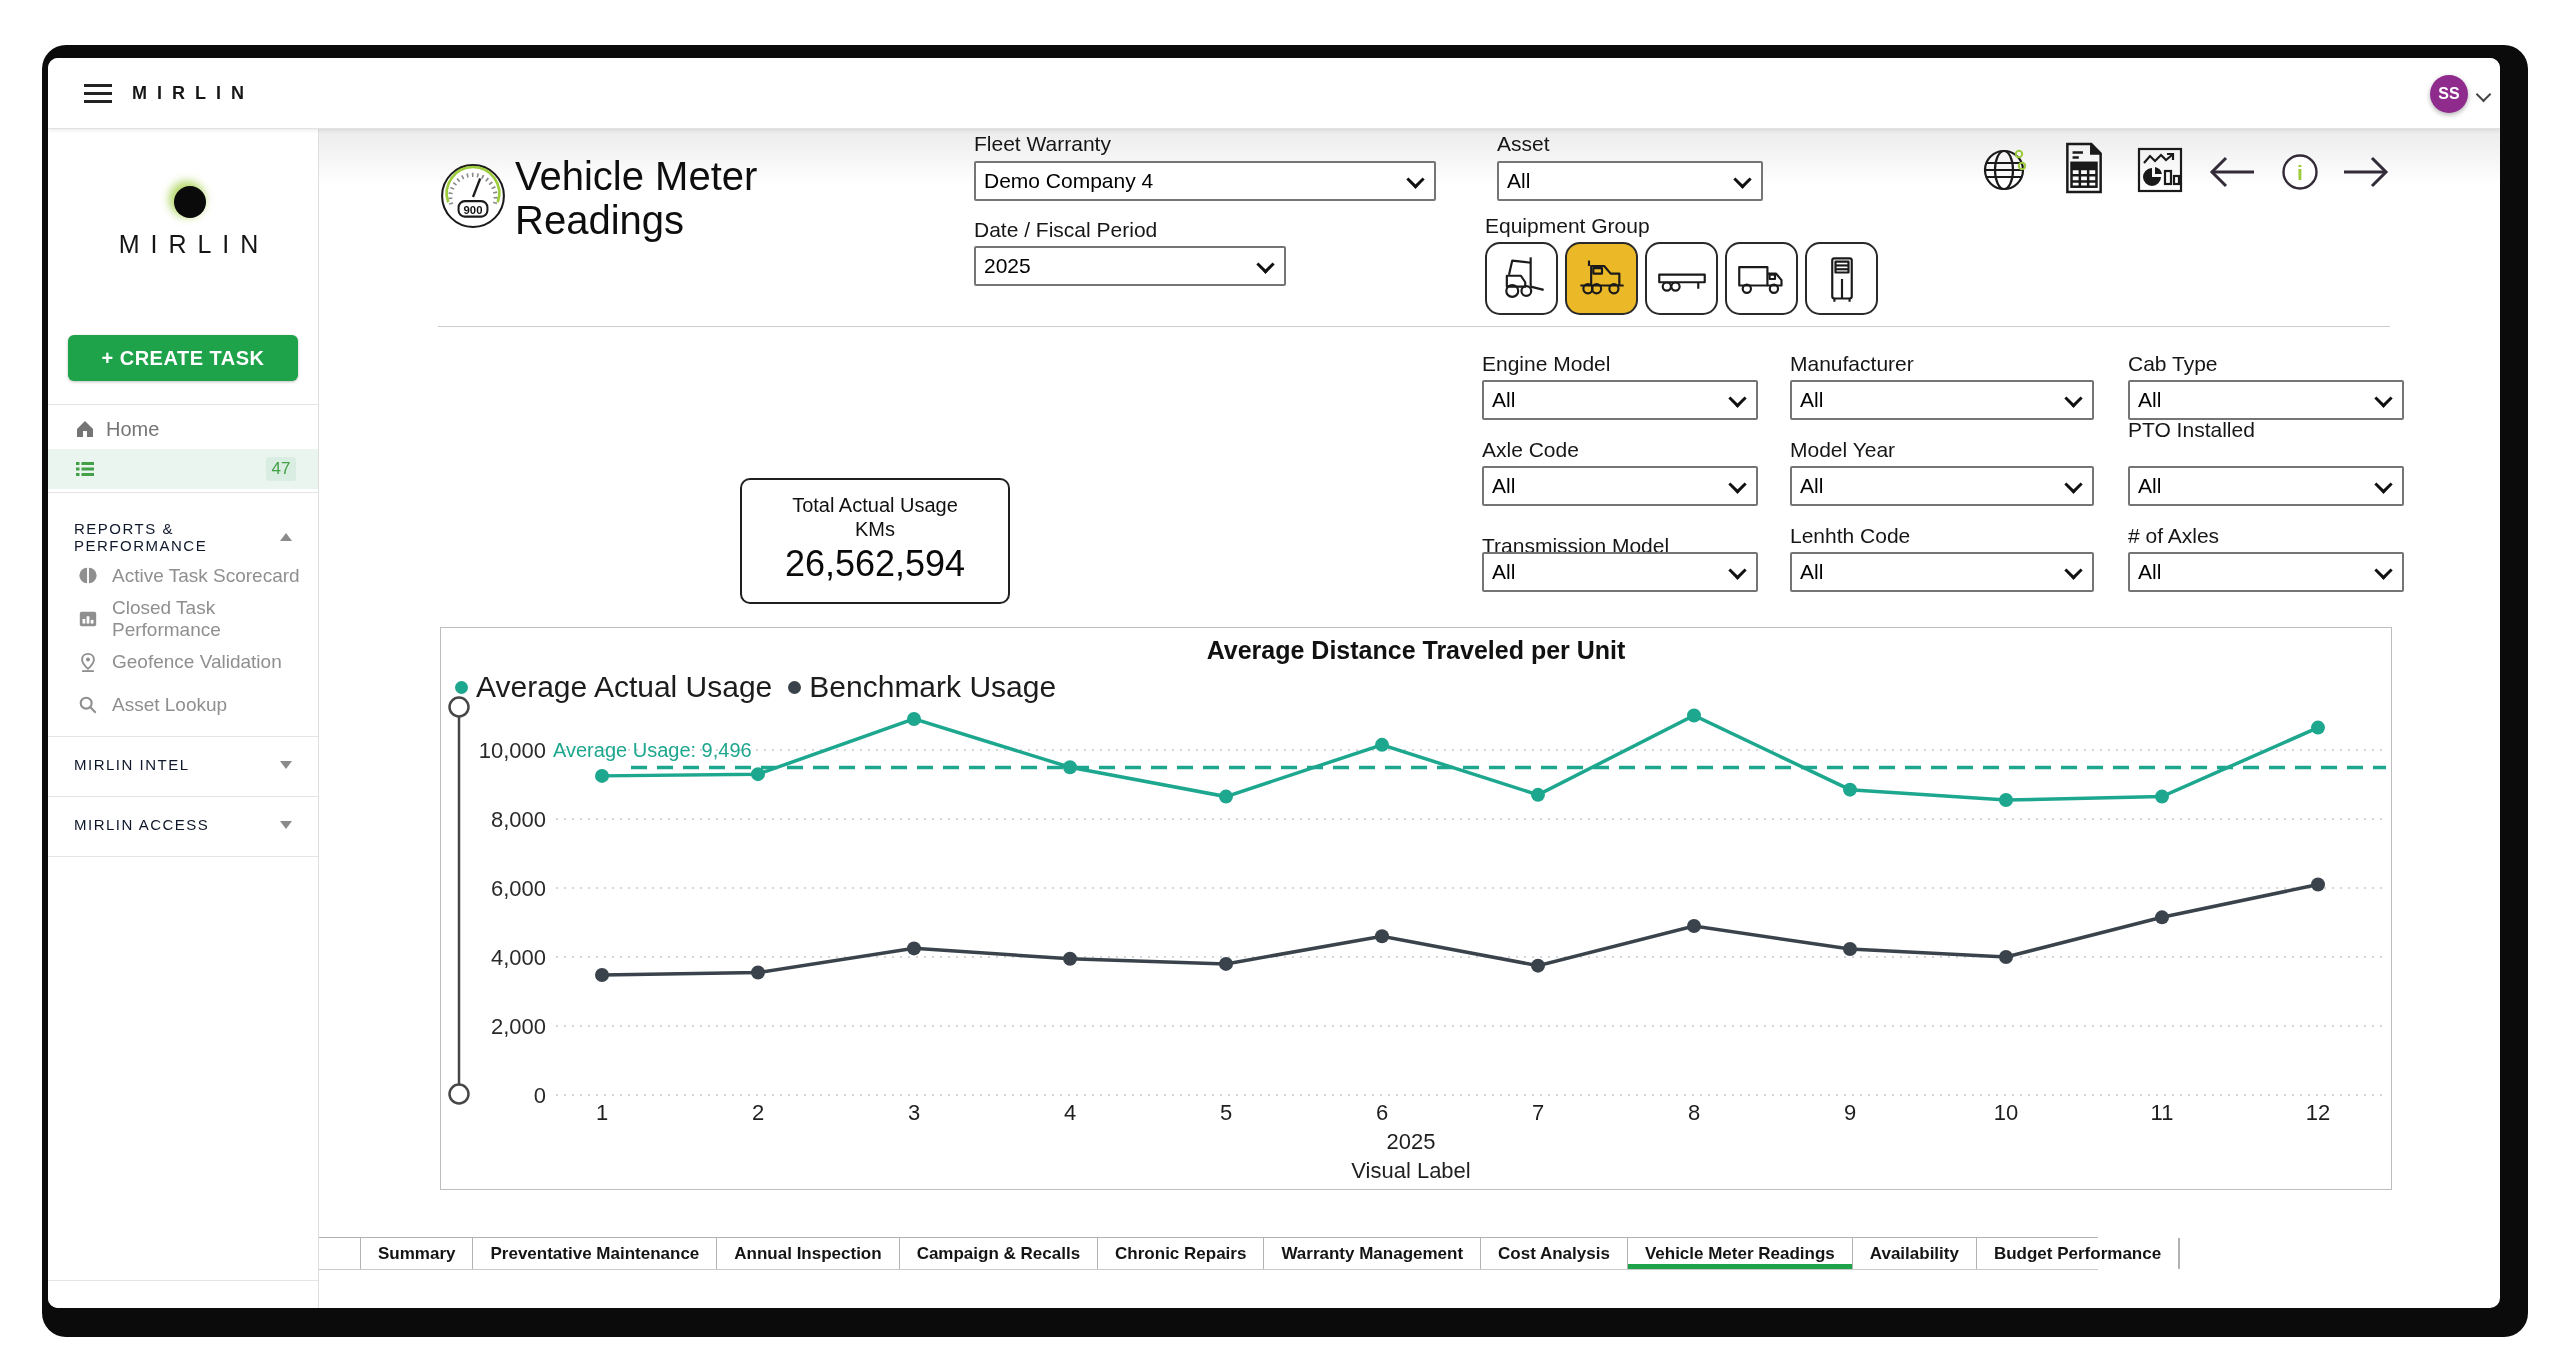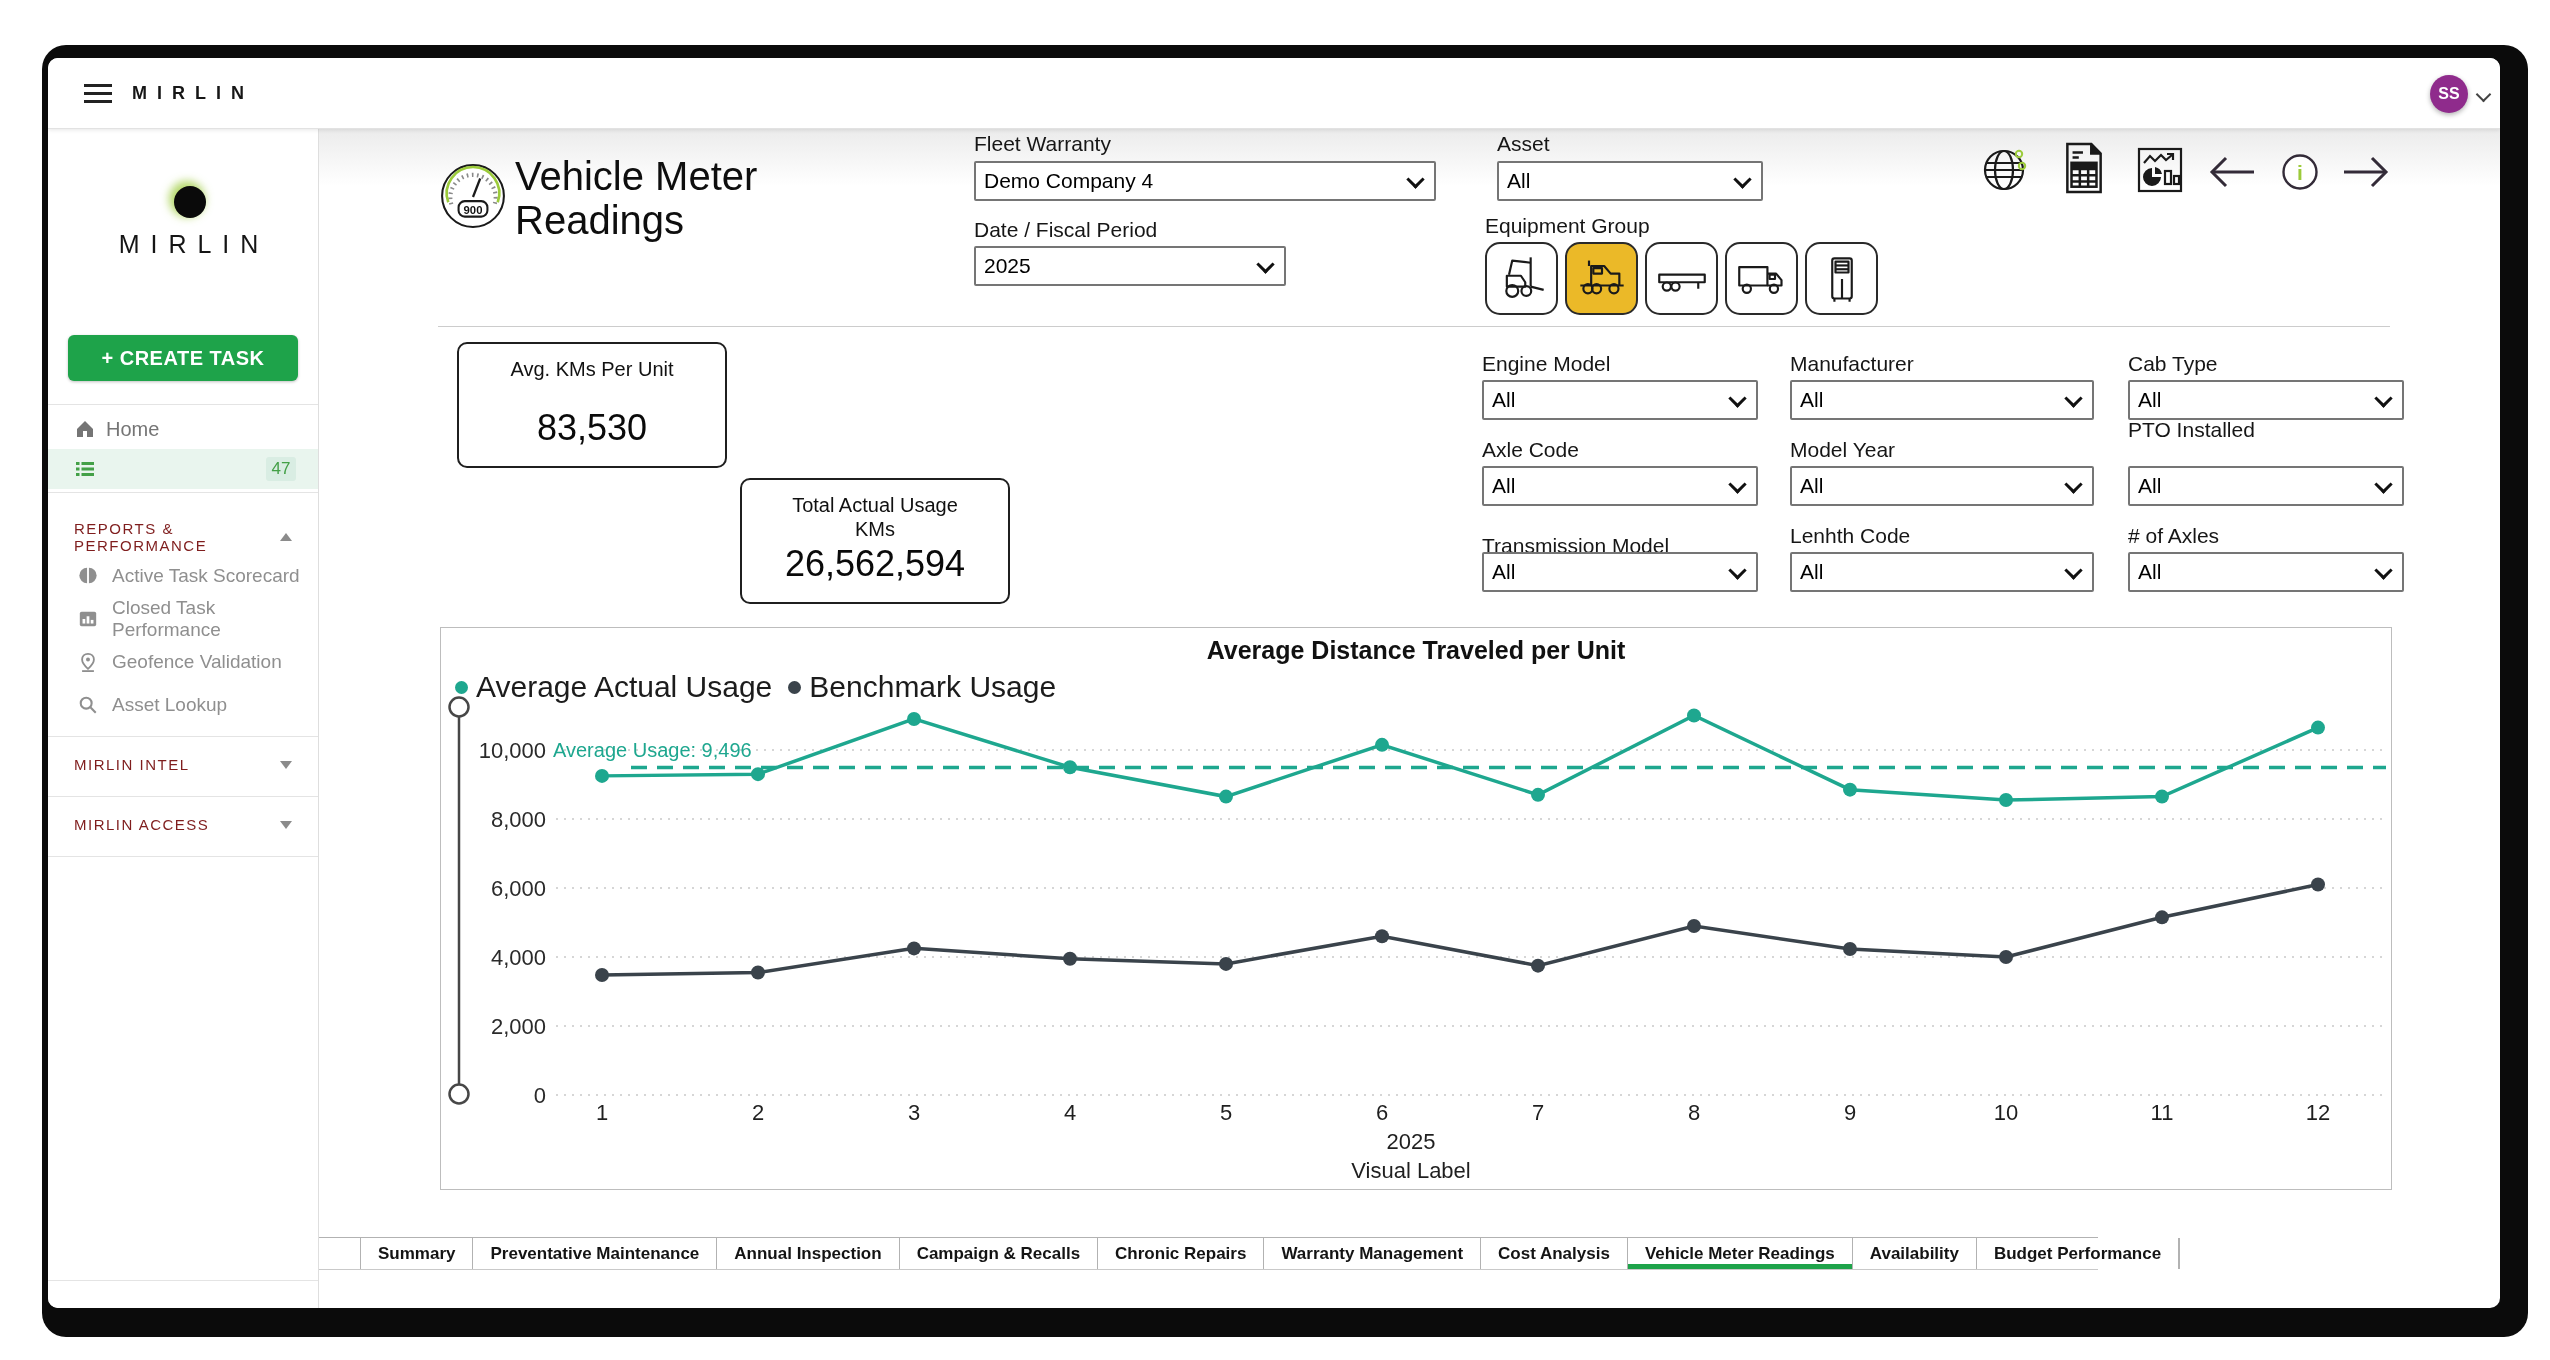--- a/index.html
+++ b/index.html
@@ -19,21 +19,21 @@
   .sidebar{position:absolute;left:0;top:70px;width:270px;height:1180px;background:#fff;border-right:1px solid #dedede;z-index:20;}
   .logo-dot{position:absolute;left:126px;top:58px;width:32px;height:32px;border-radius:50%;background:#0a0a0a;box-shadow:-3px -3px 9px 2px rgba(156,203,59,.75);}
   .logo-word{position:absolute;left:0;top:102px;width:270px;text-align:center;font-size:25px;letter-spacing:11px;padding-left:11px;font-weight:500;color:#151515;}
   .btn-create{position:absolute;left:20px;top:207px;width:230px;height:46px;background:#1EA34A;border-radius:6px;color:#fff;font-size:20px;font-weight:700;display:flex;align-items:center;justify-content:center;letter-spacing:.5px;box-shadow:0 1px 3px rgba(0,0,0,.25);cursor:pointer;}
   .sb-div{position:absolute;left:0;width:270px;height:1px;background:#e4e4e4;}
   .sb-row{position:absolute;left:0;width:270px;height:38px;display:flex;align-items:center;cursor:pointer;}
   .sb-row .ic{margin-left:26px;width:22px;height:22px;flex:0 0 22px;}
   .sb-row .lbl{margin-left:10px;font-size:20px;color:#757575;}
   .sb-row.active{background:#E9F5EE;height:40px;}
   .badge{position:absolute;right:22px;top:8px;width:30px;height:24px;background:#D9EDE3;color:#43A047;font-size:17px;border-radius:3px;display:flex;align-items:center;justify-content:center;}
-  .sb-sect{position:absolute;left:26px;width:218px;display:flex;justify-content:space-between;align-items:center;font-size:15px;letter-spacing:1.5px;color:#7f1d1d;cursor:pointer;}
+  .sb-sect{position:absolute;left:26px;width:218px;display:flex;justify-content:space-between;align-items:center;font-size:15px;letter-spacing:1.5px;color:#0f172a;cursor:pointer;}
   .tri-up{width:0;height:0;border-left:6px solid transparent;border-right:6px solid transparent;border-bottom:8px solid #8b8b8b;}
   .tri-dn{width:0;height:0;border-left:6px solid transparent;border-right:6px solid transparent;border-top:8px solid #8b8b8b;}
   .sb-item{position:absolute;left:0;width:270px;height:30px;display:flex;align-items:center;cursor:pointer;}
   .sb-item .ic{margin-left:30px;width:20px;height:22px;flex:0 0 20px;}
   .sb-item .lbl{margin-left:14px;font-size:19px;color:#8f8f8f;}
   
   .main-grad{position:absolute;left:270px;top:70px;width:2182px;height:58px;background:linear-gradient(#ebebeb,#ffffff);}
   .page-title{position:absolute;left:467px;top:96px;width:330px;font-size:40px;line-height:44px;color:#0e0e0e;}
   .fld-label{position:absolute;font-size:21px;color:#161616;}
   .sel{position:absolute;height:36px;background:#fff;border:2px solid #757575;border-radius:2px;display:flex;align-items:center;cursor:pointer;}
@@ -302,24 +302,20 @@
   </svg>
   <svg class="icon-btn" style="left:2292px;top:94px;" width="52" height="40" viewBox="0 0 52 40">
     <g fill="none" stroke="#332B38" stroke-width="3">
         <line x1="4" y1="20" x2="46" y2="20"></line>
         <polyline points="32,6 46,20 32,34"></polyline>
       </g>
   </svg>
 
   <div class="rule1"></div>
 
-  <div class="kpi" style="left:409px;top:284px;">
-    <div class="t">Avg. KMs Per Unit</div>
-    <div class="v">83,530</div>
-  </div>
   <div class="kpi" style="left:692px;top:420px;">
     <div class="t" style="width:200px;">Total Actual Usage KMs</div>
     <div class="v">26,562,594</div>
   </div>
 
   <div class="fld-label" style="left:1434px;top:294px;">Engine Model</div>
   <div class="sel" style="left:1434px;top:322px;width:272px;">
     <span class="val">All</span>
       <span class="chev"></span>
   </div>

